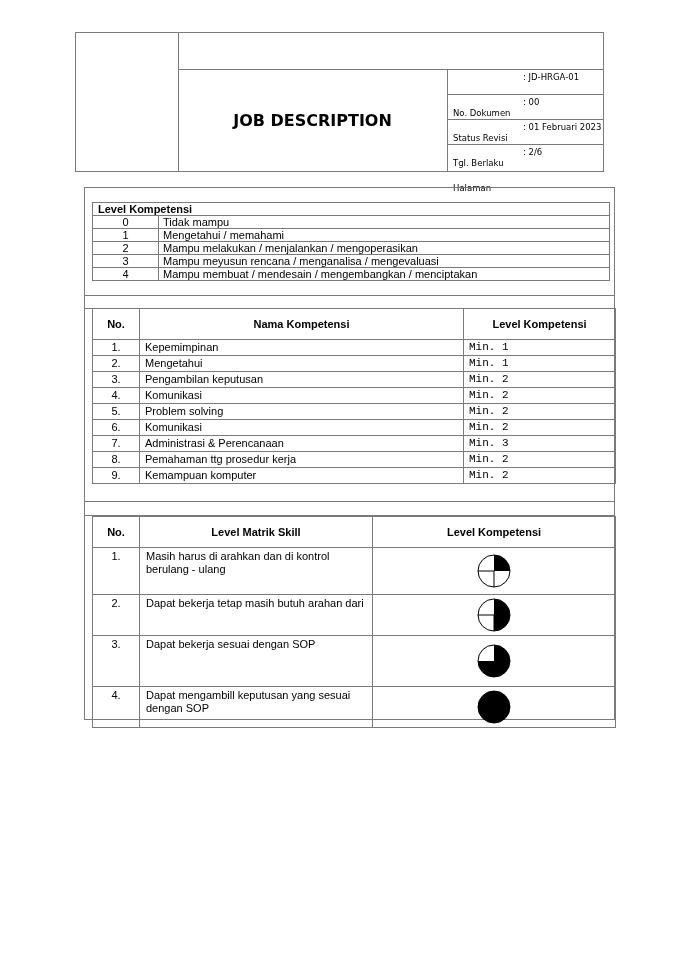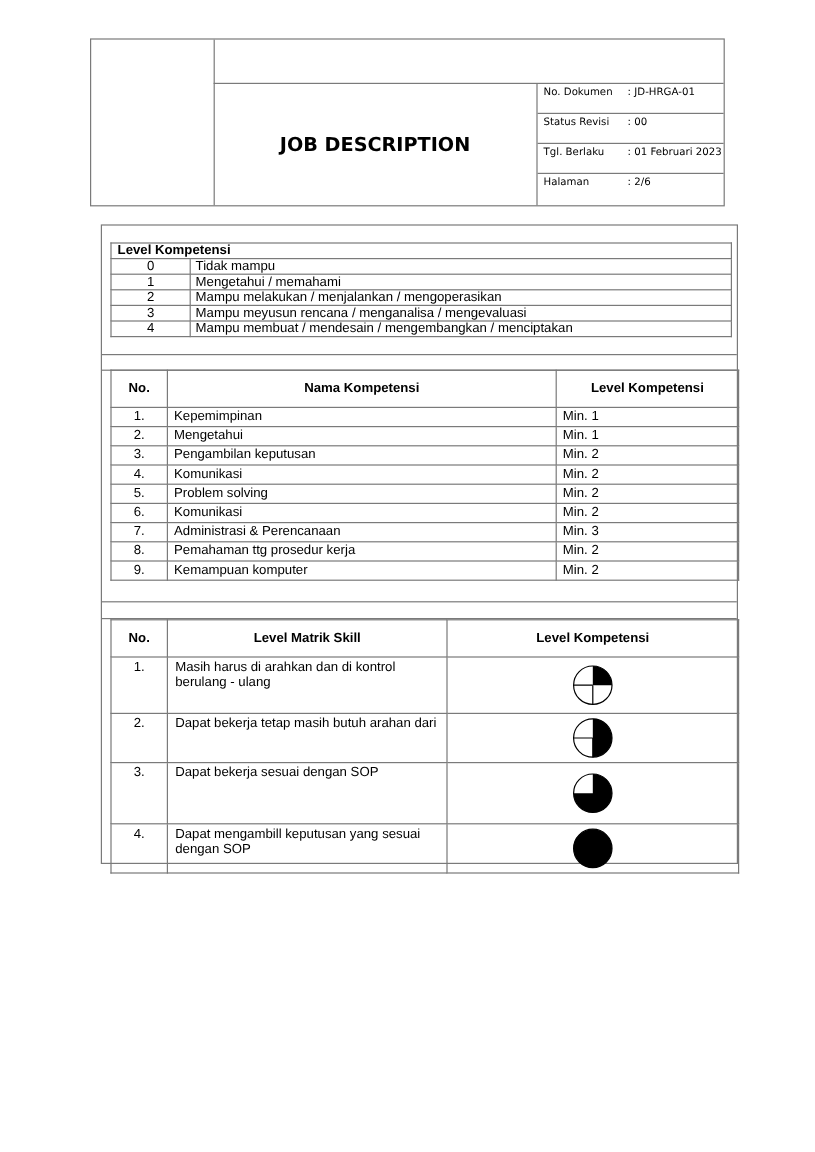--- a/index.html
+++ b/index.html
@@ -6,21 +6,21 @@
     body { width: 679px; height: 960px; position: relative; font-family: "Liberation Sans", sans-serif; color: #000; }
 
     
     .hdr { position: absolute; left: 75px; top: 32px; width: 529px; height: 140px; border: 1px solid #7a7a7a; box-sizing: border-box; }
     .hdr .logo { position: absolute; left: 0; top: 0; width: 102px; height: 138px; border-right: 1px solid #7a7a7a; }
     .hdr .topbar { position: absolute; left: 102px; top: 0; right: 0; height: 36px; border-bottom: 1px solid #7a7a7a; }
     .hdr .title { position: absolute; left: 102px; top: 37px; width: 269px; height: 101px; border-right: 1px solid #7a7a7a; display: flex; align-items: center; justify-content: center; font-family: "DejaVu Sans", sans-serif; font-weight: bold; font-size: 16px; }
     .hdr .meta { position: absolute; left: 372px; top: 37px; right: 0; height: 101px; }
     .hdr .meta .row { height: 25px; border-bottom: 1px solid #7a7a7a; box-sizing: border-box; display: flex; align-items: flex-start; padding-top: 2px; font-family: "DejaVu Sans", sans-serif; font-size: 8.5px; }
     .hdr .meta .row:last-child { border-bottom: none; }
-    .hdr .meta .k { width: 70px; padding-left: 5px; }
+    .hdr .meta .k { width: 70px; padding-left: 5px; margin-top: 36px; }
     .hdr .meta .v { flex: 1; }
 
     
     .frame { position: absolute; left: 84px; top: 187px; width: 531px; height: 533px; border: 1px solid #7a7a7a; box-sizing: border-box; }
     .hline { position: absolute; left: 0; right: 0; height: 0; border-top: 1px solid #7a7a7a; }
 
     table { border-collapse: collapse; position: absolute; font-family: "Liberation Sans", sans-serif; }
     td, th { border: 1px solid #7a7a7a; padding: 0; }
 
     
@@ -29,21 +29,21 @@
     .legend .lh { font-weight: bold; padding-left: 5px; }
     .legend .num { width: 65px; text-align: center; }
     .legend .desc { padding-left: 4px; }
 
     
     .comp { left: 7px; top: 120px; width: 524px; font-size: 11px; }
     .comp th { height: 30px; font-weight: bold; font-size: 11px; }
     .comp td { height: 15px; line-height: 15px; }
     .comp .no { width: 46px; text-align: center; }
     .comp .name { width: 318px; padding-left: 5px; }
-    .comp .lvl { padding-left: 5px; }
+    .comp .lvl { padding-left: 5px; font-family: Liberation Mono, monospace; }
 
     
     .skill { left: 7px; top: 328px; width: 524px; font-size: 11px; }
     .skill th { height: 30px; font-weight: bold; font-size: 11px; }
     .skill td { vertical-align: top; }
     .skill .no { width: 46px; text-align: center; padding-top: 2px; }
     .skill .desc { width: 220px; padding: 2px 6px 0 6px; line-height: 13px; }
     .skill .icon { text-align: center; vertical-align: middle; }
     .skill tr.r1 td { height: 44px; }
     .skill tr.r2 td { height: 38px; }

